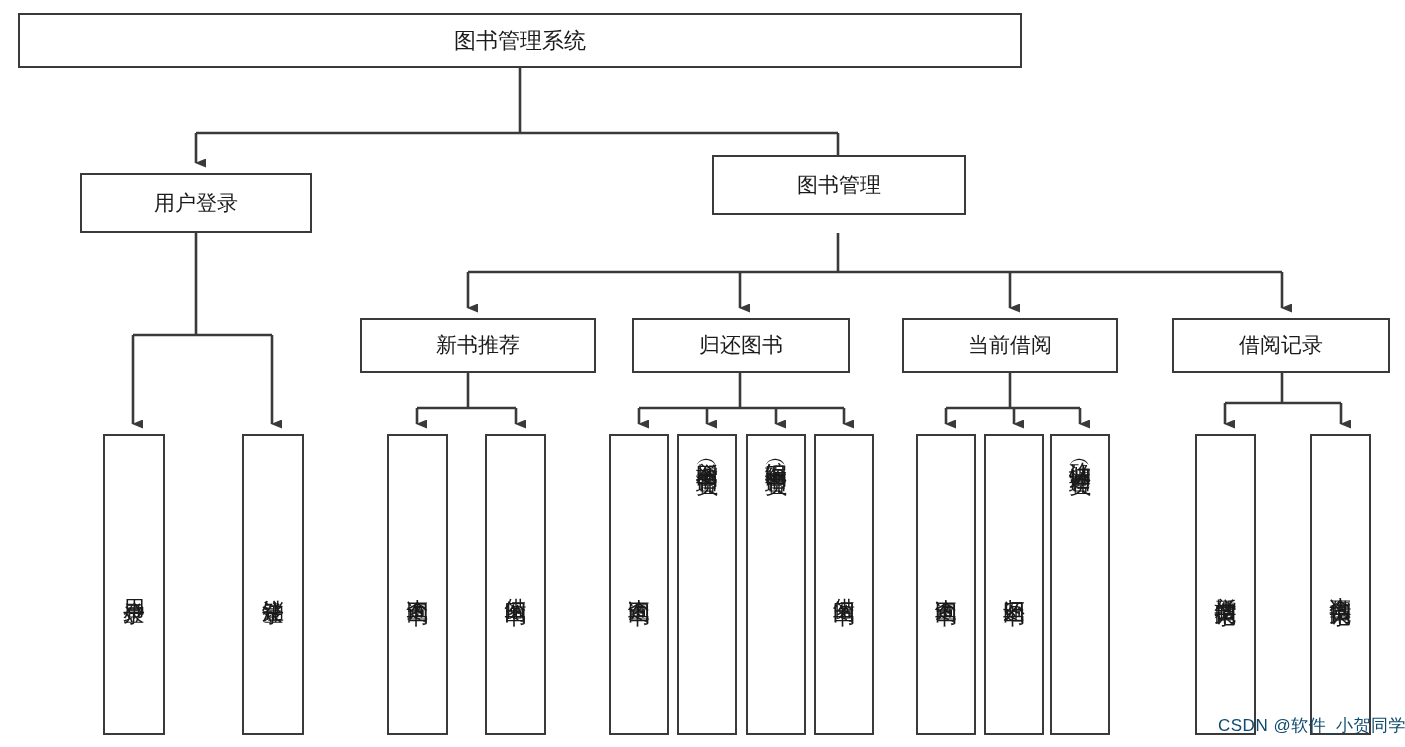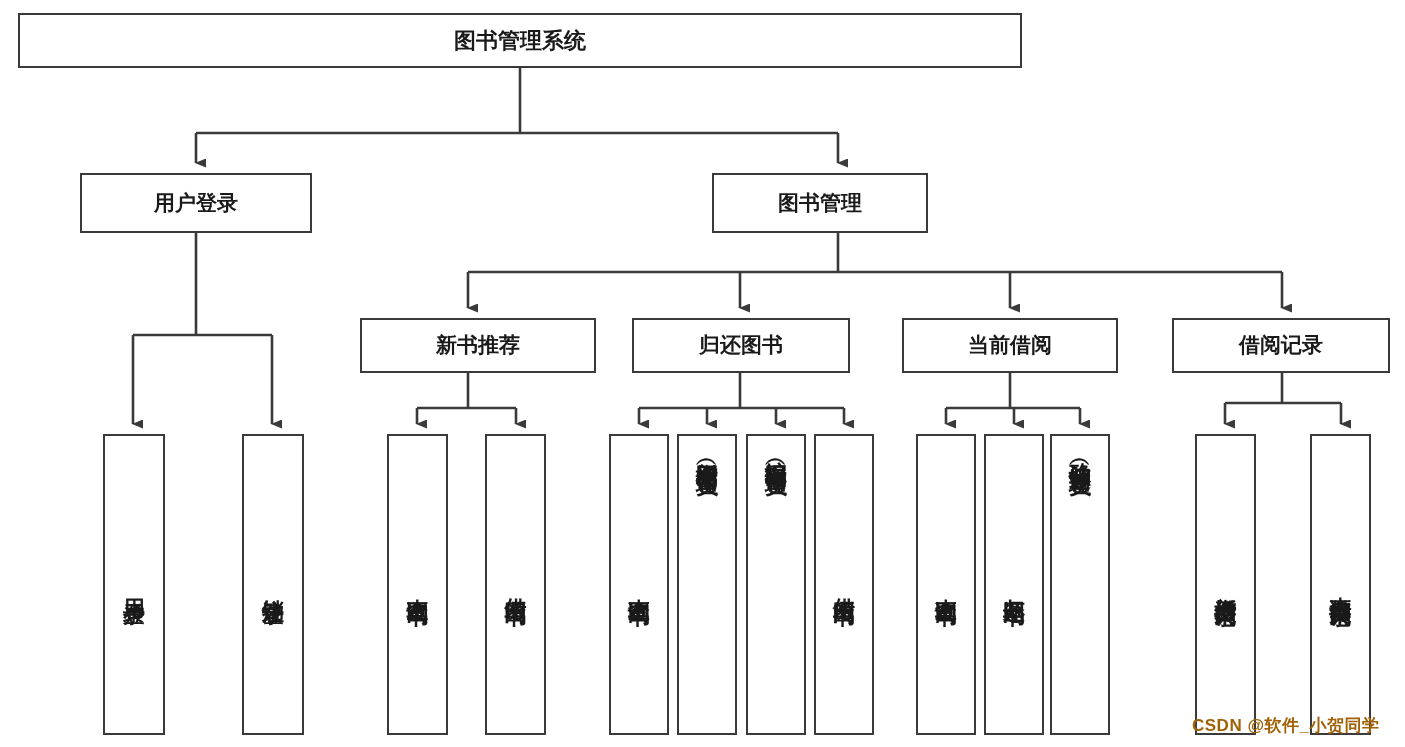--- a/index.html
+++ b/index.html
@@ -10,21 +10,20 @@
   }
   body {
     font-family: "Liberation Sans", "DejaVu Sans", sans-serif;
   }
   #diagram-root {
     position: relative;
     width: 1405px;
     height: 747px;
     background: #ffffff;
     overflow: hidden;
-    font-weight: bold;
   }
   #edge-layer {
     position: absolute;
     left: 0;
     top: 0;
     width: 1405px;
     height: 747px;
     pointer-events: none;
   }
   .node {
@@ -64,23 +63,24 @@
     letter-spacing: 2px;
     line-height: 1.1;
   }
   .node.vert.centered {
     align-items: center;
     padding-top: 0;
   }
   .watermark {
     position: absolute;
     font-size: 17px;
-    color: #a16207;
+    color: #0c4a6e;
     white-space: nowrap;
     letter-spacing: 0.5px;
+    margin-left: 26px;
   }
 </style>
 </head>
 <body>
 
 <div id="diagram-root">
 
   <svg id="edge-layer" width="1405" height="747" viewBox="0 0 1405 747">
     <defs>
       <marker id="arrowhead" markerWidth="9" markerHeight="11" refX="4.5" refY="10" orient="auto" markerUnits="userSpaceOnUse">
@@ -131,21 +131,21 @@
     </g>
   </svg>
 
   <div class="node horiz root" style="left:18px; top:13px; width:1004px; height:55px;">
     <span class="node-label">图书管理系统</span>
   </div>
 
   <div class="node horiz" style="left:80px; top:173px; width:232px; height:60px;">
     <span class="node-label">用户登录</span>
   </div>
-  <div class="node horiz" style="left:712px; top:173px; width:216px; height:60px;">
+  <div class="node horiz" style="left:712px; top:155px; width:254px; height:60px;">
     <span class="node-label">图书管理</span>
   </div>
 
   <div class="node horiz" style="left:360px; top:318px; width:236px; height:55px;">
     <span class="node-label">新书推荐</span>
   </div>
   <div class="node horiz" style="left:632px; top:318px; width:218px; height:55px;">
     <span class="node-label">归还图书</span>
   </div>
   <div class="node horiz" style="left:1172px; top:318px; width:218px; height:55px;">

